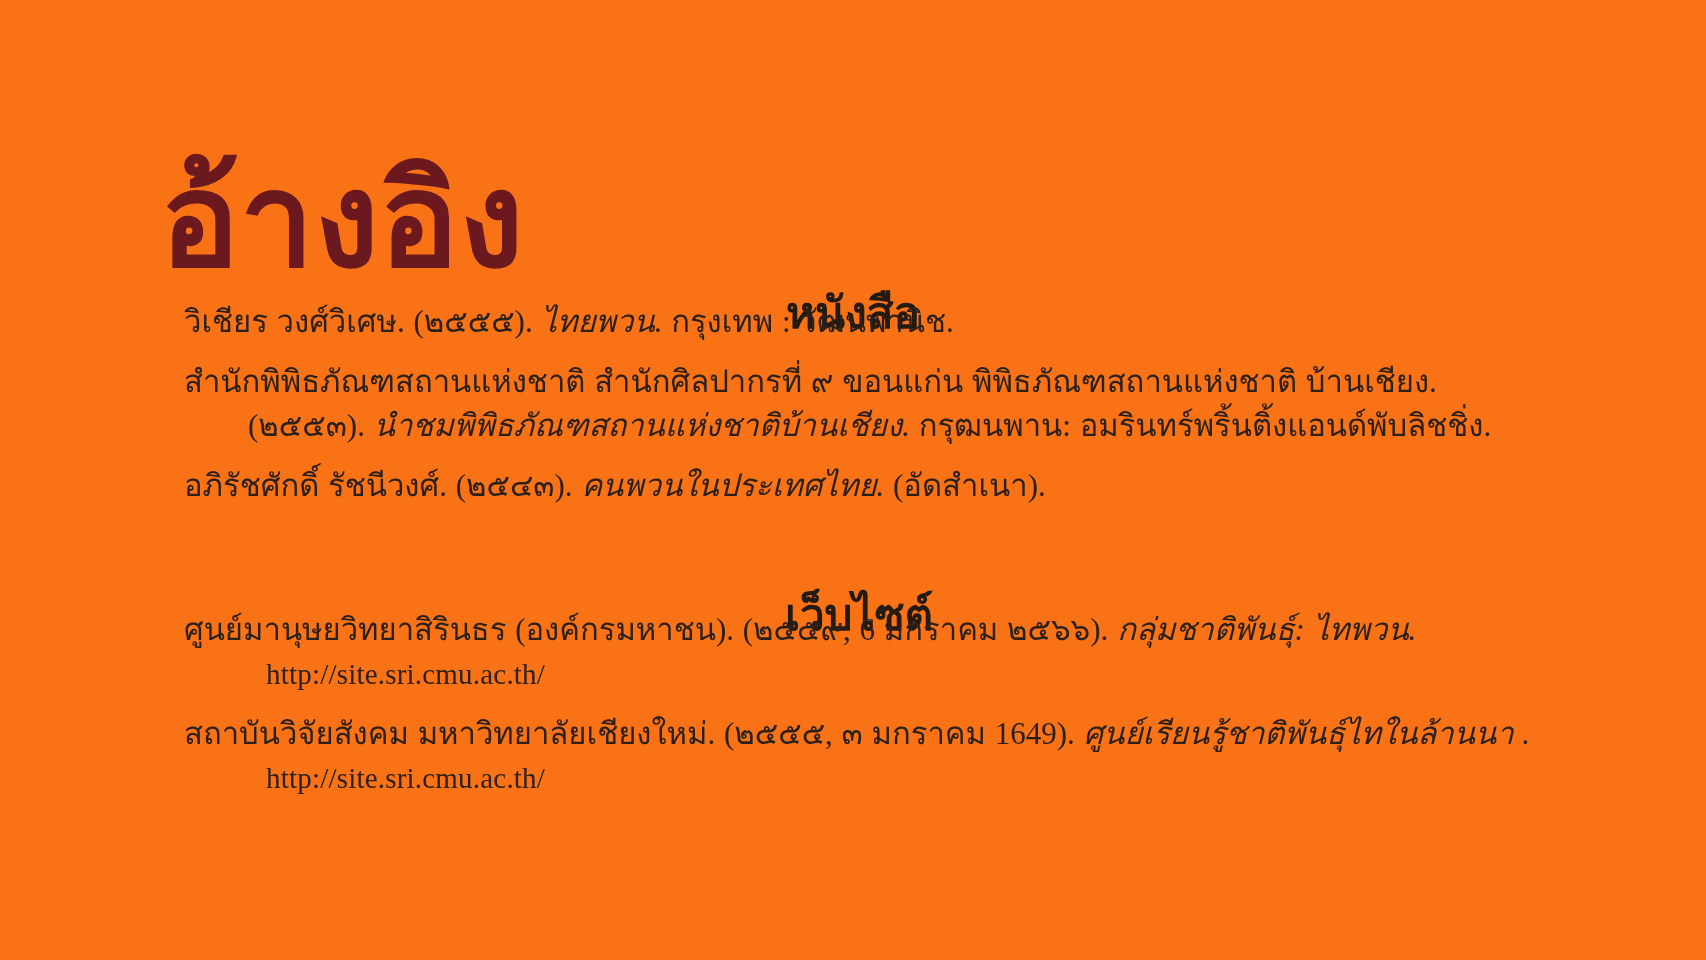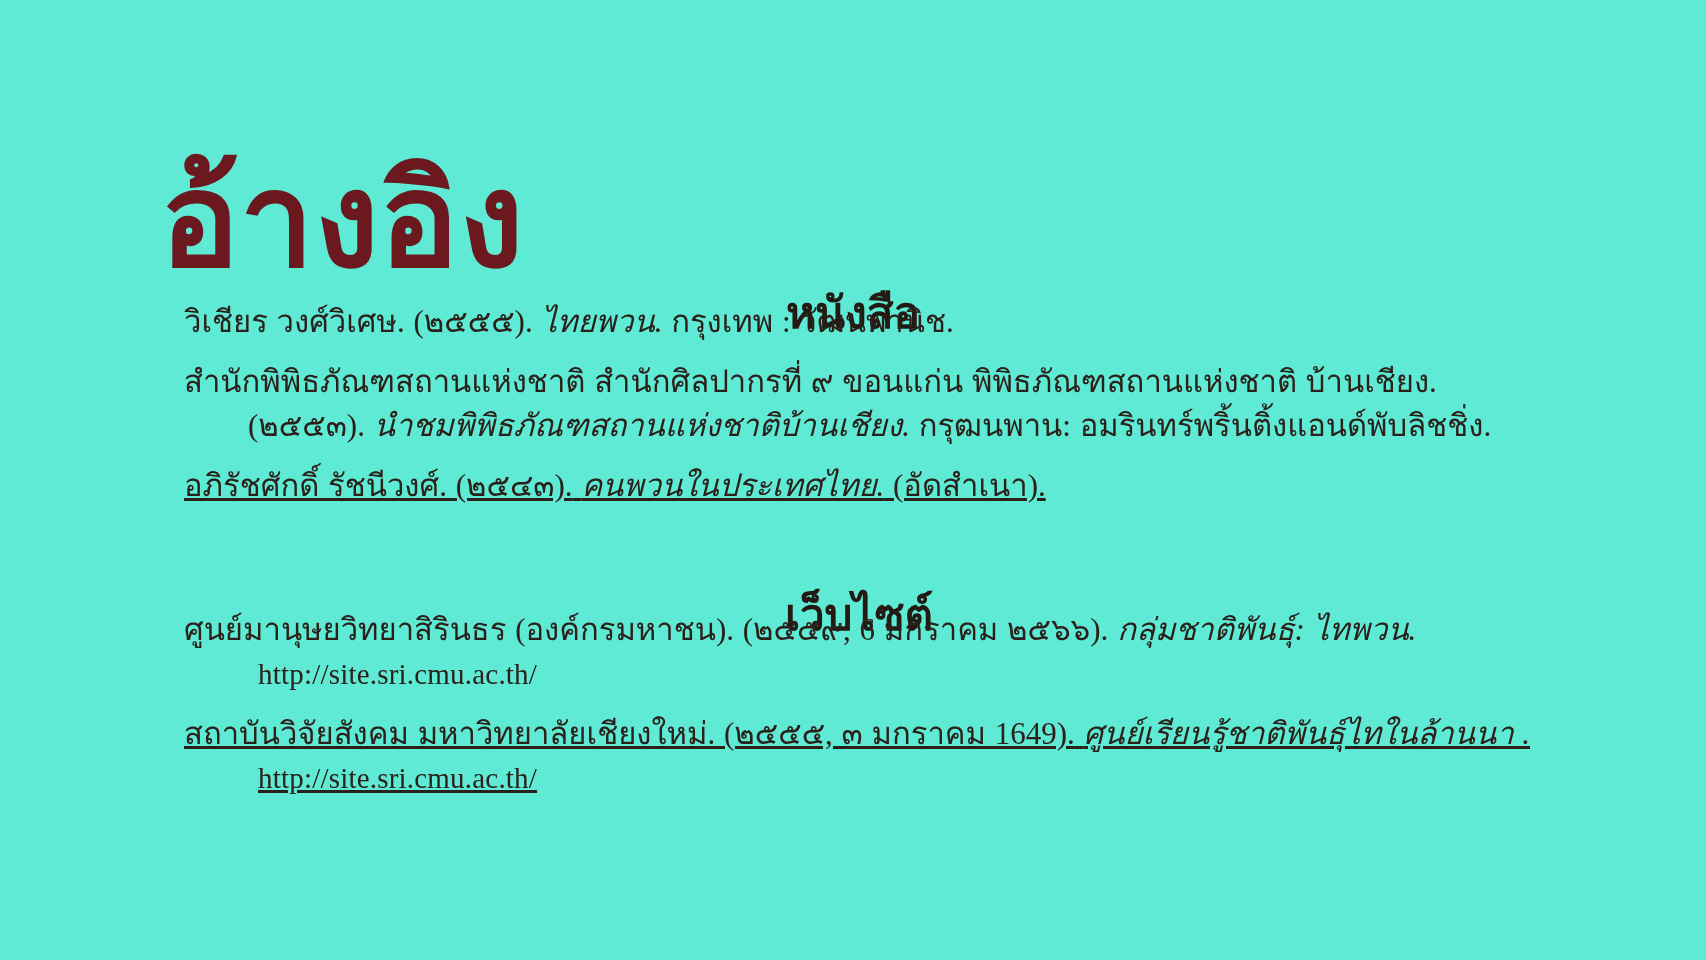--- a/index.html
+++ b/index.html
@@ -12,21 +12,21 @@
     background: #ece4d6;
     font-family: "Liberation Serif", "DejaVu Serif", serif;
     overflow: hidden;
     position: relative;
   }
 
   .slide {
     position: relative;
     width: 1706px;
     height: 960px;
-    background: #5eead4;
+    background: #f97316;
     box-sizing: border-box;
   }
 
   
   .slide-title {
     position: absolute;
     left: 160px;
     top: 62px;
     font-family: "Liberation Sans", "DejaVu Sans", sans-serif;
     font-size: 132px;
@@ -77,36 +77,36 @@
   .ref-item {
     font-size: 31px;
     line-height: 1.42;
     color: #2b211a;
     margin: 0 0 16px 0;
     padding-left: 64px;
     text-indent: -64px;   
     word-spacing: 1px;
   }
 
-  .ref-item:last-child { margin-bottom: 0; text-decoration: underline; }
+  .ref-item:last-child { margin-bottom: 0; }
 
   .ref-item .ital {
     font-style: italic;
   }
 
   .ref-item .url {
     display: inline;
   }
 
   
   .ref-url-line {
     display: block;
     text-indent: 0;
     padding-left: 0;
-    margin-left: 10px;
+    margin-left: 18px;
     margin-top: 2px;
     font-size: 29px;
     letter-spacing: 0.2px;
     color: #2b211a;
   }
 </style>
 </head>
 <body>
 
 <div class="slide">

